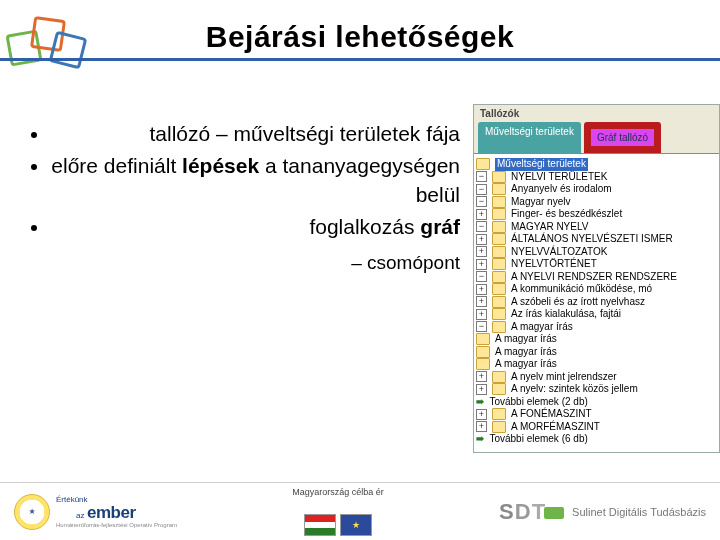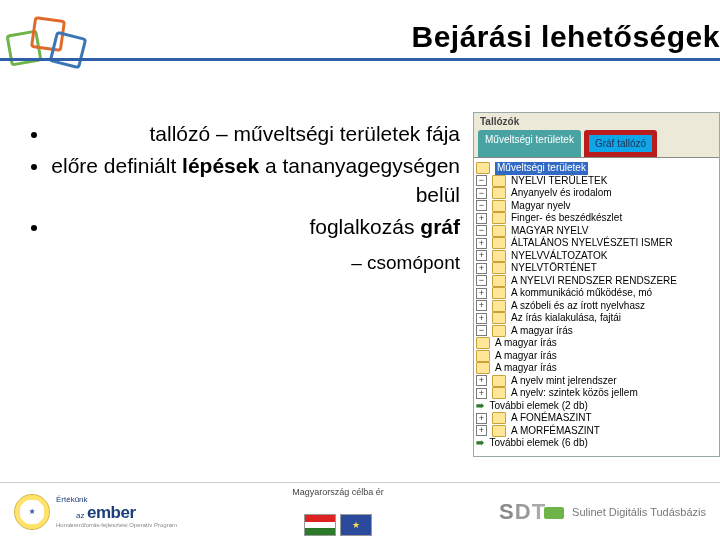--- a/index.html
+++ b/index.html
@@ -1,36 +1,36 @@
 <!DOCTYPE html>
 <html><head>
 <meta charset="utf-8">
 <style>
   html,body { margin:0; padding:0; width:720px; height:540px; background:#fff; font-family:Arial,Helvetica,sans-serif; overflow:hidden; }
   .slide { position:relative; width:720px; height:540px; }
   .header { position:absolute; left:0; top:20px; width:720px; }
-  .title { font-size:30px; font-weight:bold; color:#000; text-align:right; margin:0 0 4px 0; letter-spacing:0.5px; }
+  .title { font-size:30px; font-weight:bold; color:#000; text-align:center; margin:0 0 4px 0; letter-spacing:0.5px; }
   .underline { height:3px; background:#2f5fa8; margin:0 0 0 0; }
   .logo-squares { position:absolute; left:8px; top:18px; }
   .sq { position:absolute; width:26px; height:26px; border:3px solid; border-radius:4px; transform:rotate(8deg); }
   .sq1 { left:0; top:14px; border-color:#6fb449; transform:rotate(-10deg);}
   .sq2 { left:24px; top:0; border-color:#e06a2b; }
   .sq3 { left:44px; top:16px; border-color:#3b76b5; transform:rotate(14deg);}
   .content { position:absolute; left:30px; top:120px; width:430px; color:#000; }
   .content ul { margin:0; padding-left:20px; list-style:disc;text-align:right; }
   .content > ul > li { font-size:21px; line-height:1.35; margin-bottom:4px; }
   .content ul ul { list-style:none; padding-left:22px; margin-top:8px;}
   .content ul ul li::before { content:"– "; }
   .content ul ul li { font-size:19px; line-height:1.5; }
-  .browser { position:absolute; right:0; top:112px; width:245px; border:1px solid #9aa; font-size:10px; background:#ece9d8; }
+  .browser { position:absolute; right:0; top:104px; width:245px; border:1px solid #9aa; font-size:10px; background:#ece9d8; }
   .br-title { font-weight:bold; padding:3px 6px; color:#444; }
   .tabs { display:flex; gap:3px; padding:0 4px; }
   .tab { padding:3px 6px; font-size:10px; border:1px solid #a9b7c9; border-bottom:none; background:#d7e4f2; color:#3b5998; border-radius:3px 3px 0 0;}
   .tab.active { background:#4aa3a3; color:#fff; border-color:#4aa3a3;}
-  .tab.sel { background:#0ea5e9; color:#235; border:5px solid #b91c1c;}
+  .tab.sel { background:#d946ef; color:#235; border:7px solid #b91c1c;}
   .tree { background:#fff; border-top:1px solid #888; padding:4px 2px 6px 2px; line-height:1.25; font-size:10px; color:#000; overflow:hidden; white-space:nowrap;}
   .tree div { padding-left:0; }
   .row { display:flex; align-items:center; gap:2px; }
   .pm { display:inline-block; width:9px; height:9px; border:1px solid #7a7a7a; text-align:center; line-height:8px; font-size:9px; margin-right:3px; color:#333; background:#fff;}
   .ic { display:inline-block; width:12px; height:10px; border:1px solid #caa23a; background:#ffe79a; margin-right:3px; border-radius:1px;}
   .hl { background:#316ac5; color:#fff; padding:0 2px; }
   .arrow { color:#2a7a2a; font-weight:bold; margin-right:3px;}
   .ind0{padding-left:2px;} .ind1{padding-left:14px;} .ind2{padding-left:26px;} .ind3{padding-left:38px;} .ind4{padding-left:50px;} .ind5{padding-left:62px;} .ind6{padding-left:74px;}
   .footer { position:absolute; left:0; bottom:0; width:720px; height:58px; border-top:1px solid #d0d0d0; display:flex; align-items:center; justify-content:space-between; padding:0 14px; box-sizing:border-box; font-size:9px; color:#444;}
   .f-left { display:flex; align-items:center; gap:6px;}

